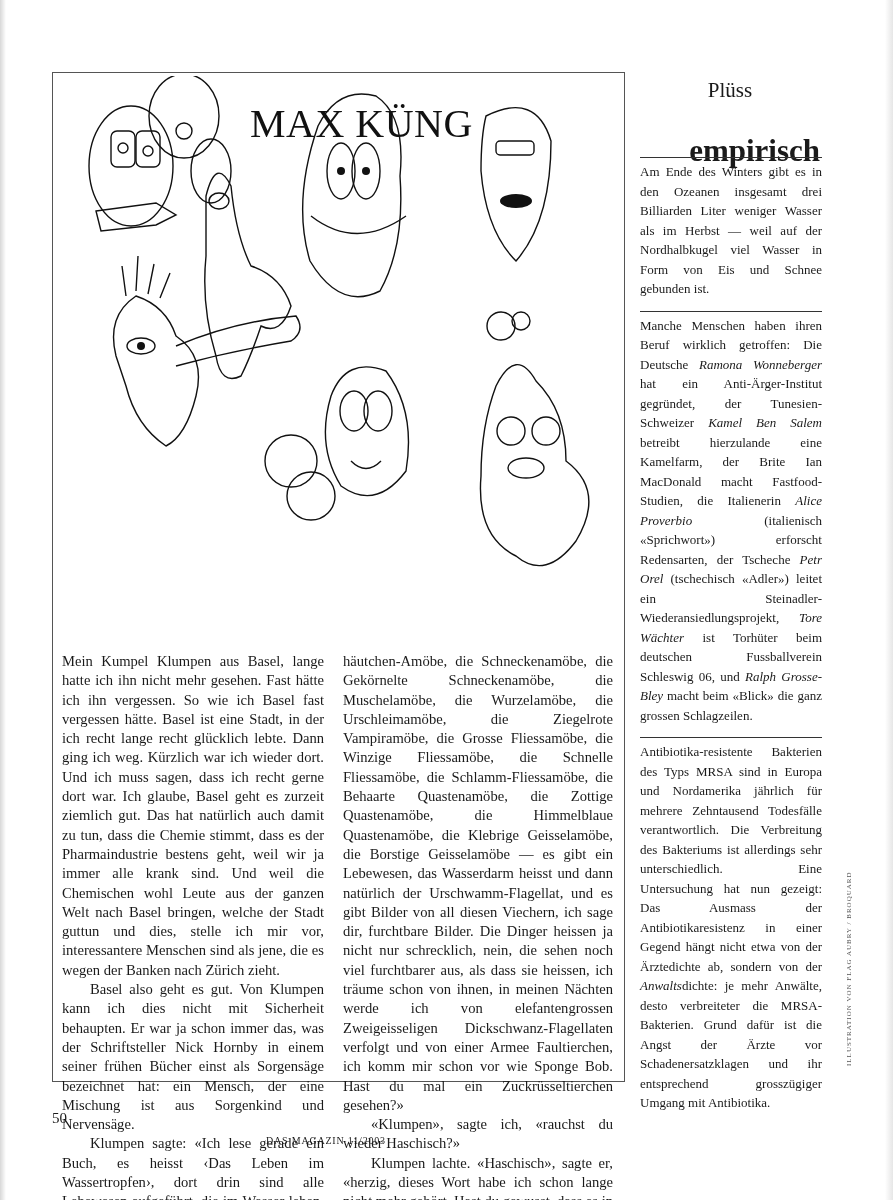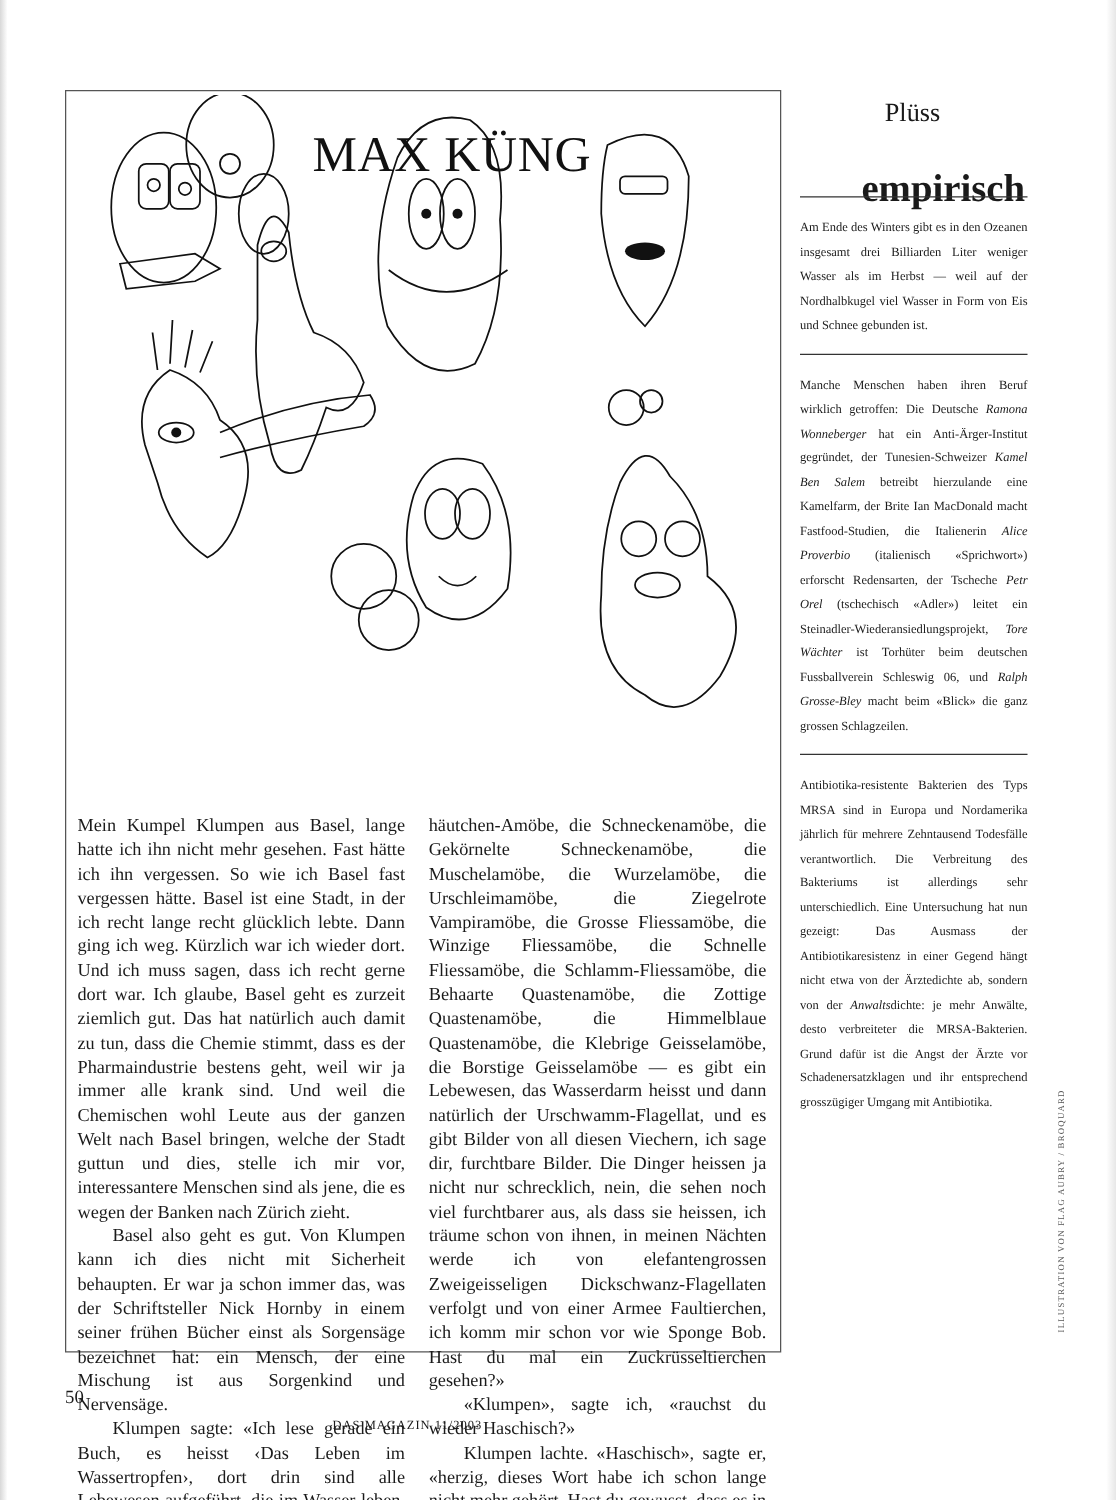--- a/index.html
+++ b/index.html
@@ -11,21 +11,21 @@
   .author { position:absolute; left:250px; top:100px; font-size:40px; font-weight:normal; letter-spacing:0.5px; color:#111; margin:0; }
   .col { position:absolute; font-size:14.6px; line-height:19.3px; text-align:justify; hyphens:manual; }
   .col p { margin:0; }
   .col p.ind { text-indent:28px; }
   .col1 { left:62px; top:652px; width:262px; }
   .col2 { left:343px; top:652px; width:270px; }
   .side-head { position:absolute; left:640px; top:66px; width:180px; text-align:center; }
   .column-name { font-size:21px; margin:12px; }
   .column-title { font-size:31px; font-weight:bold; margin:30px 0 0 0;text-align:right; }
   .side { position:absolute; left:640px; top:157px; width:182px; }
-  .note { border-top:1px solid #333; padding-top:15px; margin-bottom:12px; font-size:10px; line-height:19.5px; text-align:justify; }
+  .note { border-top:1px solid #333; padding-top:4px; margin-bottom:12px; font-size:13px; line-height:19.5px; text-align:justify; }
   .credit { position:absolute; left:845px; top:1066px; transform:rotate(-90deg); transform-origin:left top; font-size:7px; letter-spacing:1px; color:#555; white-space:nowrap; }
   .folio { position:absolute; left:52px; top:1110px; font-size:15px; }
   .mag { position:absolute; left:266px; top:1135px; font-size:10px; letter-spacing:0.8px; }
   svg .s { fill:none; stroke:#111; stroke-width:1.4; }
   svg .d { fill:#111; }
 </style>
 </head>
 <body>
 
 <div class="page-edge"></div>

